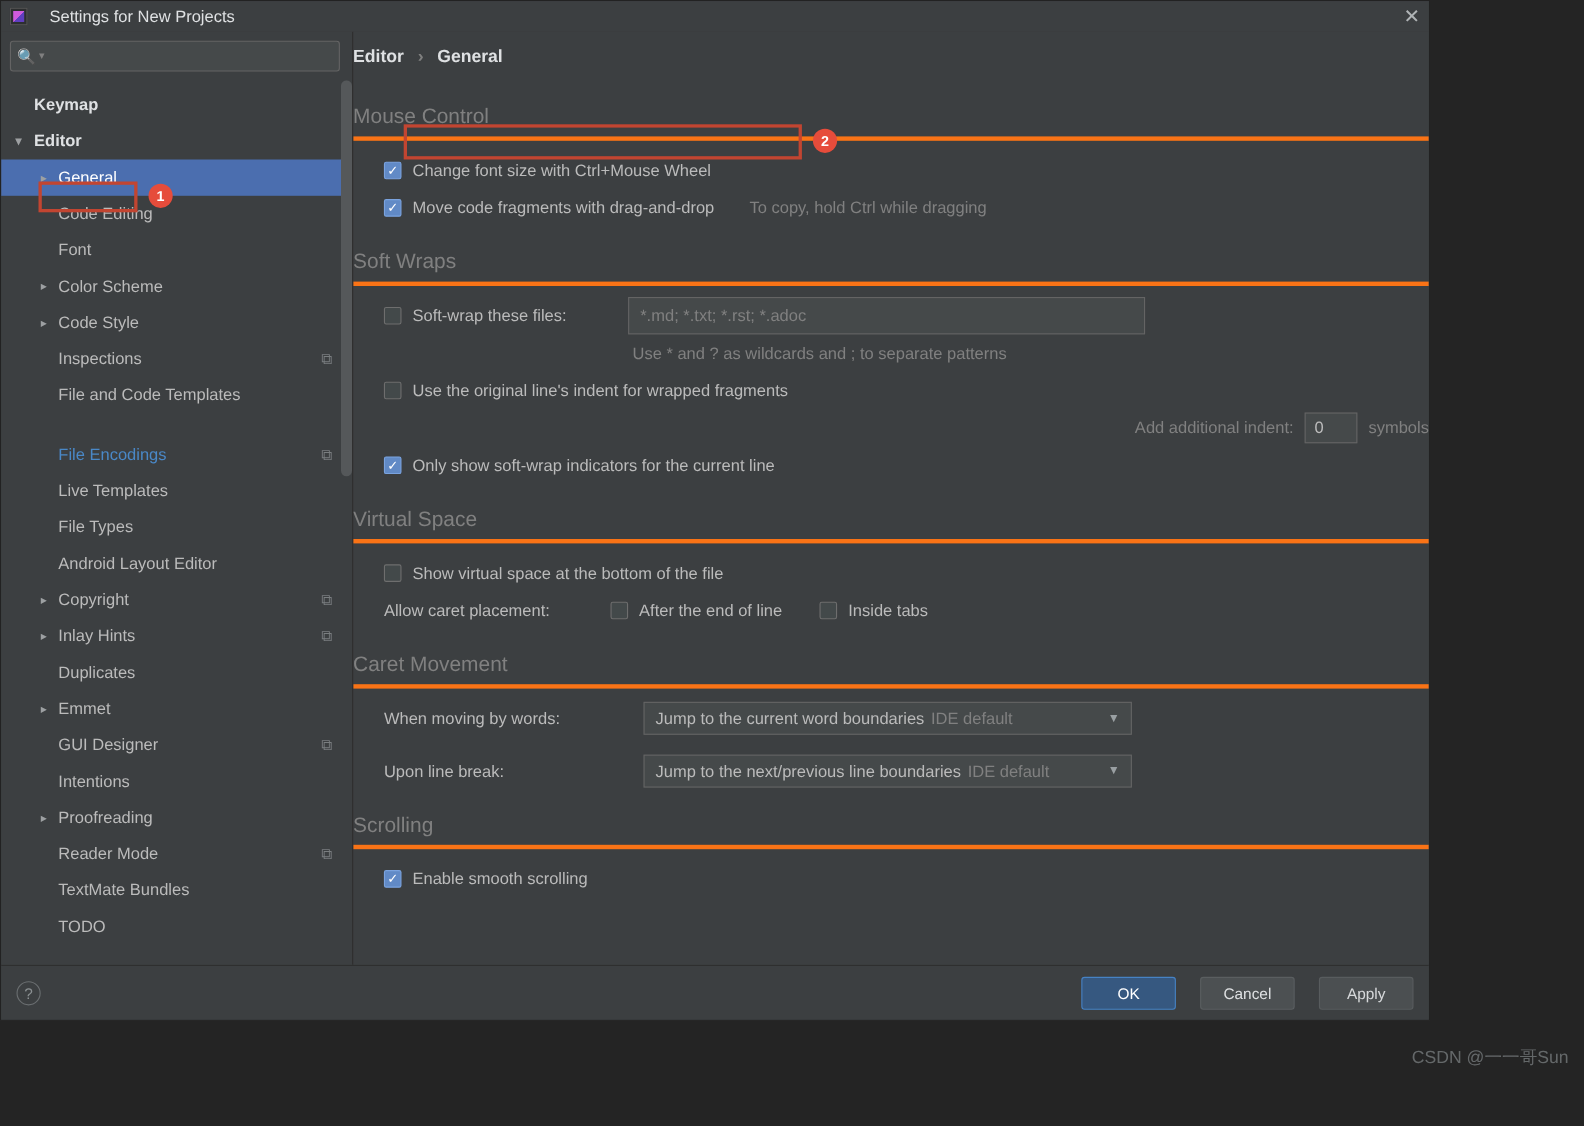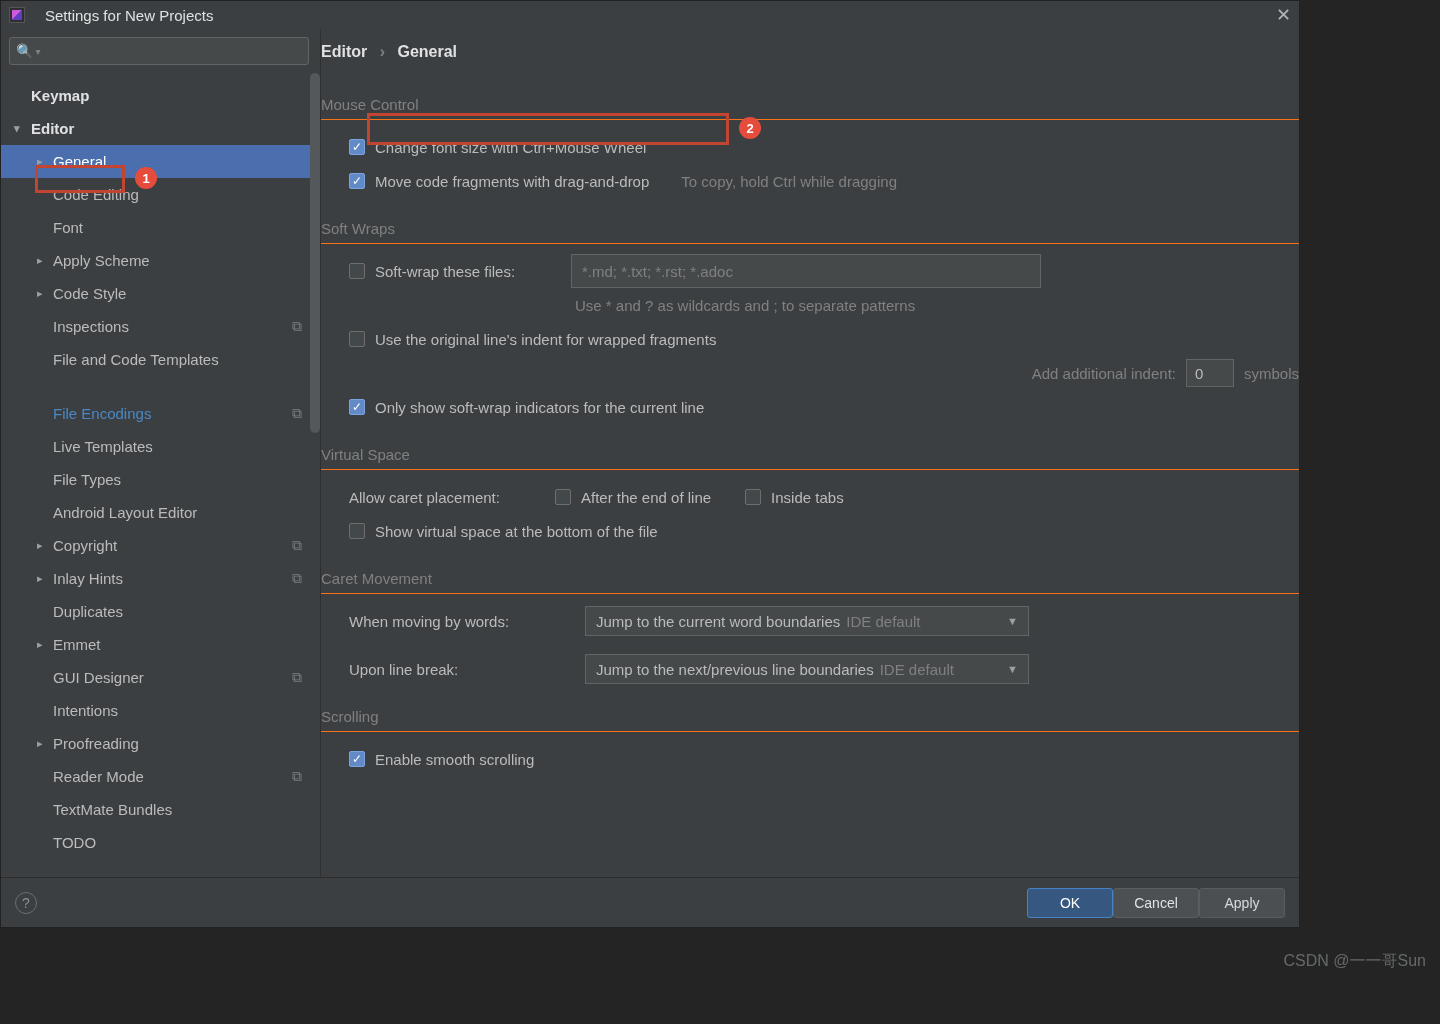--- a/index.html
+++ b/index.html
@@ -53,40 +53,40 @@
   .tree-row .copy-icon{position:absolute;right:18px;color:#7a7e80;font-size:14px;}
   .hl-box{position:absolute;border:3px solid var(--hl);pointer-events:none;}
   .badge{width:22px;height:22px;border-radius:11px;background:var(--badge);color:#fff;font-size:13px;font-weight:600;display:flex;align-items:center;justify-content:center;}
   .tree-scroll{position:absolute;right:0;top:0;bottom:0;width:10px;background:transparent;}
   .tree-thumb{position:absolute;right:0;top:0;width:10px;height:360px;background:#55585a;border-radius:5px;}
 
   .main{flex:1;background:var(--bg);display:flex;flex-direction:column;overflow:hidden;}
   .crumb{padding:14px 20px 14px 0;color:var(--text-light);font-size:16px;font-weight:600;border-bottom:1px solid #2c2c2c00;}
   .crumb .sep{color:var(--text-dim);margin:0 8px;}
   .content{flex:1;overflow:auto;padding:6px 0 0 0;}
-  .section-title{color:var(--text-dim);font-size:15px;padding:4px 0 6px 0;margin:10px 0 0 0;border-bottom:1px solid #f97316;}
+  .section-title{color:var(--text-dim);font-size:19px;padding:4px 0 6px 0;margin:10px 0 0 0;border-bottom:4px solid #f97316;}
   .section-body{padding:10px 0 8px 28px;}
   .row{display:flex;align-items:center;min-height:34px;color:var(--text);font-size:15px;gap:10px;position:relative;}
   .row.dim{color:var(--text-dim);}
   .cb{width:16px;height:16px;border:1px solid #6e6e6e;border-radius:2px;background:#43494a;display:inline-flex;align-items:center;justify-content:center;flex:0 0 auto;}
   .cb.checked{background:#618ac6;border-color:#7aa3df;}
   .cb.checked::after{content:"✓";color:#fff;font-size:12px;line-height:1;}
   .hint{color:var(--text-dim);margin-left:22px;}
   .input-sm{width:48px;height:28px;background:var(--bg-input);border:1px solid var(--border2);color:var(--text);padding:0 8px;font-size:15px;}
   .input-md{width:470px;height:28px;background:var(--bg-input);border:1px solid var(--border2);color:var(--text-dim);padding:16px 10px;font-size:15px;display:flex;align-items:center;}
   .select{width:444px;height:30px;background:var(--bg-input);border:1px solid var(--border2);display:flex;align-items:center;padding:0 10px;color:var(--text);font-size:15px;position:relative;}
   .select .def{color:var(--text-dim);margin-left:6px;}
   .select .caret{position:absolute;right:10px;color:#9aa0a3;font-size:11px;}
   .label-col{width:226px;color:var(--text);}
   .sub-indent{padding-left:26px;justify-content:flex-end;}
 
   
   .footer{height:50px;background:var(--bg);border-top:1px solid #2c2c2c;display:flex;align-items:center;justify-content:space-between;padding:0 14px;}
   .help{width:22px;height:22px;border:1px solid #6a6e70;border-radius:11px;color:#8a8f91;display:flex;align-items:center;justify-content:center;font-size:14px;}
-  .btns{display:flex;gap:0;}
+  .btns{display:flex;gap:22px;}
   .btn{height:30px;min-width:86px;display:flex;align-items:center;justify-content:center;border-radius:3px;font-size:14px;color:var(--text-light);background:#4c5052;border:1px solid #5a5e60;cursor:pointer;}
   .btn.primary{background:var(--btn-blue);border-color:var(--btn-blue-b);color:#fff;font-weight:500;}
   .btn.cut{opacity:.95;}
 
   .hl1{left:34px;top:164px;width:90px;height:28px;}
   .badge1{position:absolute;left:134px;top:166px;}
   .hl2{left:366px;top:112px;width:362px;height:32px;}
   .badge2{position:absolute;left:738px;top:116px;}
 
   .watermark{position:absolute;right:14px;bottom:52px;color:#9aa0a3;font-size:16px;opacity:.55;pointer-events:none;}
@@ -127,21 +127,21 @@
               <span>General</span>
             </div>
         <div class="tree-row lvl1">
               <span>Code Editing</span>
             </div>
         <div class="tree-row lvl1">
               <span>Font</span>
             </div>
         <div class="tree-row lvl1">
               <span class="arrow">▸</span>
-              <span>Apply Scheme</span>
+              <span>Color Scheme</span>
             </div>
         <div class="tree-row lvl1">
               <span class="arrow">▸</span>
               <span>Code Style</span>
             </div>
         <div class="tree-row lvl1">
               <span>Inspections</span>
               <span class="copy-icon">⧉</span>
             </div>
         <div class="tree-row lvl1">
@@ -247,30 +247,30 @@
           </div>
           <div class="row">
             <span class="cb checked"></span>
             <span>Only show soft-wrap indicators for the current line</span>
           </div>
         </div>
 
         <div class="section-title">Virtual Space</div>
         <div class="section-body">
           <div class="row">
+            <span class="cb"></span>
+            <span>Show virtual space at the bottom of the file</span>
+          </div>
+          <div class="row">
             <span style="width:196px">Allow caret placement:</span>
             <span class="cb"></span>
             <span>After the end of line</span>
             <span style="width:14px"></span>
             <span class="cb"></span>
             <span>Inside tabs</span>
-          </div>
-          <div class="row">
-            <span class="cb"></span>
-            <span>Show virtual space at the bottom of the file</span>
           </div>
         </div>
 
         <div class="section-title">Caret Movement</div>
         <div class="section-body">
           <div class="row">
             <span class="label-col">When moving by words:</span>
             <div class="select">
               <span>Jump to the current word boundaries</span>
                   <span class="def">IDE default</span>

